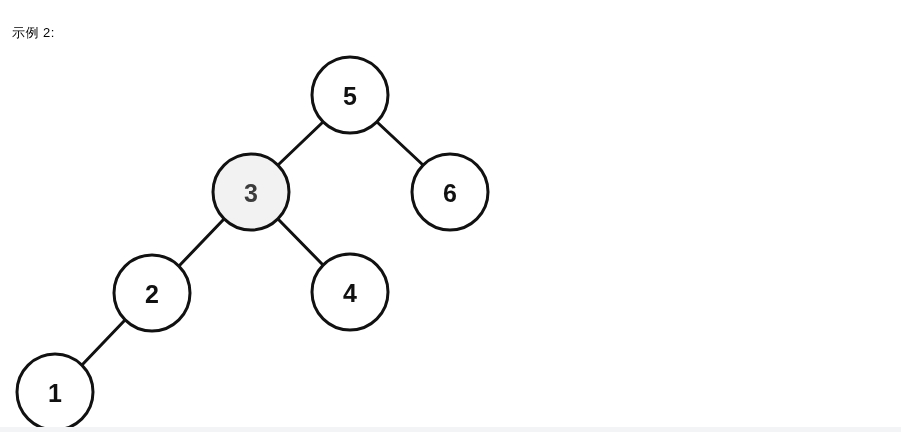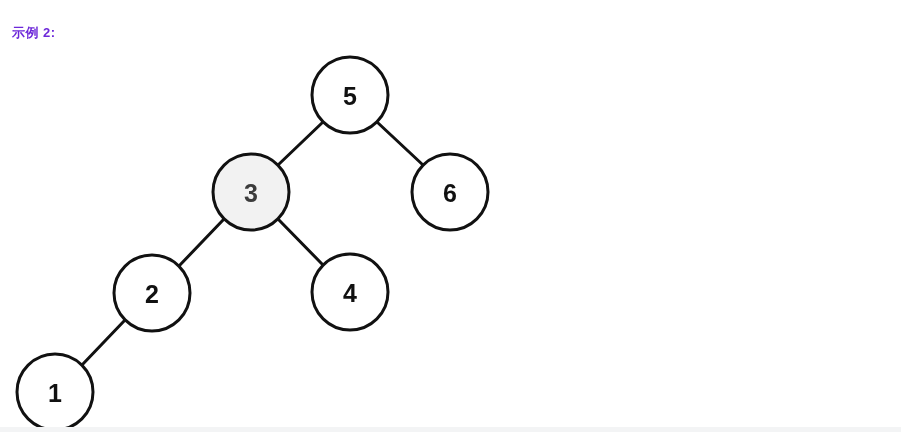--- a/index.html
+++ b/index.html
@@ -12,22 +12,22 @@
     height: 432px;
     position: relative;
     overflow: hidden;
     font-family: "Liberation Sans", "DejaVu Sans", sans-serif;
   }
   #caption {
     position: absolute;
     left: 12px;
     top: 24px;
     font-size: 13px;
-    font-weight: bold;
-    color: #6d28d9;
+    font-weight: normal;
+    color: #000000;
     letter-spacing: 0.5px;
     white-space: nowrap;
   }
   #tree-canvas {
     position: absolute;
     left: 0;
     top: 0;
     width: 901px;
     height: 432px;
   }

